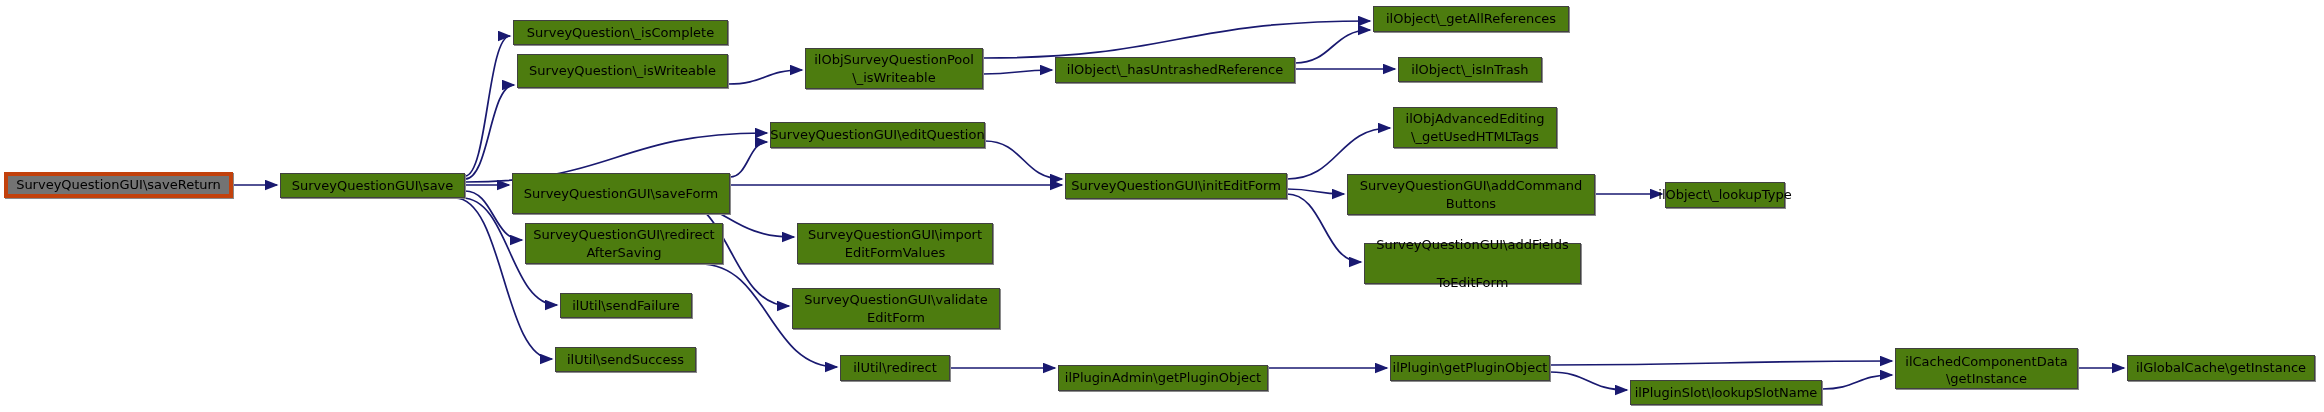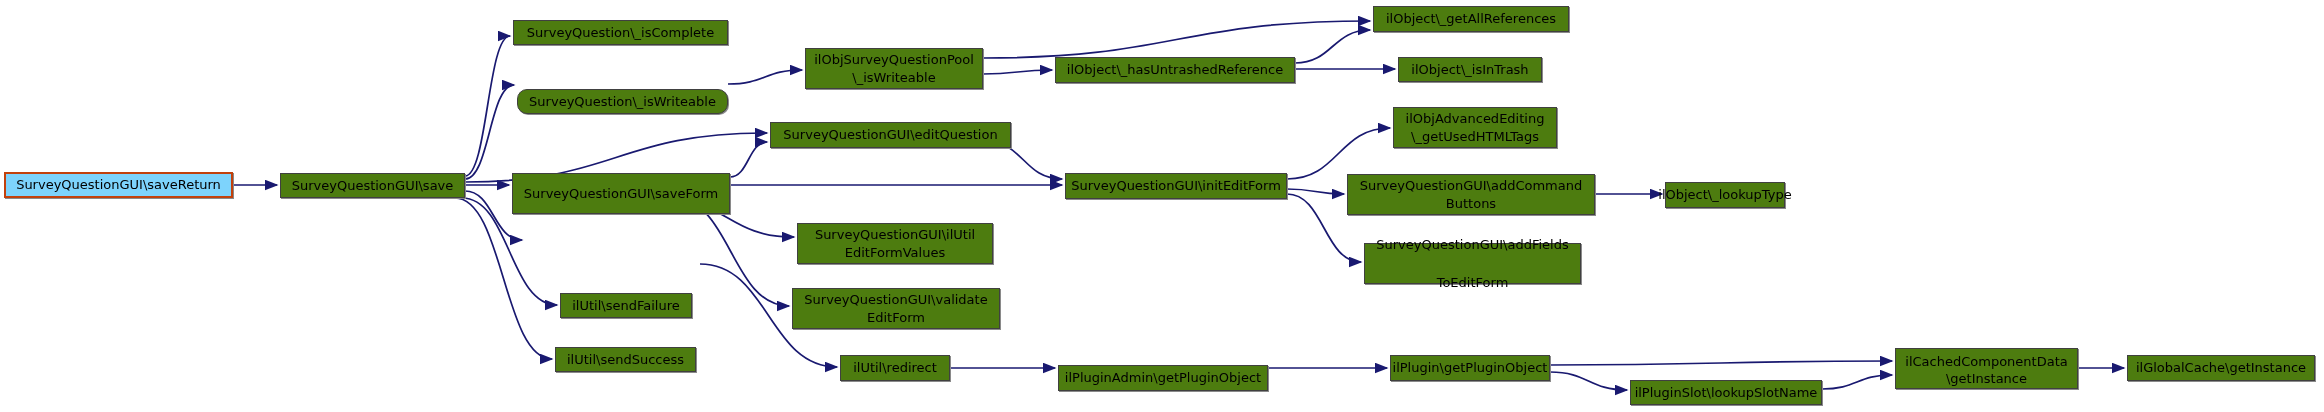--- a/index.html
+++ b/index.html
@@ -7,21 +7,21 @@
   #graph{position:absolute;left:0;top:0;width:2324px;height:412px;}
   #edges{position:absolute;left:0;top:0;}
   .edge{fill:none;stroke:#191970;stroke-width:1.7px;}
   .node{
     position:absolute;box-sizing:border-box;background:#4d7c0f;
     border:1.5px solid #404040;display:flex;flex-direction:column;
     align-items:center;justify-content:center;text-align:center;
     font-size:13px;line-height:1.35;color:#000;white-space:nowrap;
     box-shadow:1px 1px 0 #8a8a8a;
   }
-  .node.current{background:#7dd3fc;border:2px solid #c2410c;}
+  .node.current{background:#737373;border:4px solid #c2410c;}
   .node span{display:block;}
 </style>
 </head>
 <body>
 
 <div id="graph">
   <svg id="edges" width="2324" height="412" viewBox="0 0 2324 412">
     <defs>
       <marker id="arrow" markerUnits="userSpaceOnUse" markerWidth="14" markerHeight="11" refX="12.5" refY="5.5" orient="auto">
         <path d="M0,0 L14,5.5 L0,11 Z" fill="#191970"></path>
@@ -59,50 +59,54 @@
     </svg>
 <div class="node current" style="left: 4px; top: 172px; width: 229px; height: 26px;">
       <span>SurveyQuestionGUI\saveReturn</span>
     </div>
     <div class="node" style="left: 280px; top: 173px; width: 185px; height: 25px;">
       <span>SurveyQuestionGUI\save</span>
     </div>
     <div class="node" style="left: 513px; top: 20px; width: 215px; height: 25px;">
       <span>SurveyQuestion\_isComplete</span>
     </div>
-    <div class="node" style="left: 517px; top: 89px; width: 211px; height: 25px; border-radius: 10px;">
+    <div class="node" style="left: 517px; top: 54px; width: 211px; height: 34px;">
       <span>SurveyQuestion\_isWriteable</span>
     </div>
     <div class="node" style="left: 805px; top: 48px; width: 178px; height: 41px;">
       <span>ilObjSurveyQuestionPool</span>
       <span>\_isWriteable</span>
     </div>
     <div class="node" style="left: 1055px; top: 57px; width: 240px; height: 26px;">
       <span>ilObject\_hasUntrashedReference</span>
     </div>
     <div class="node" style="left: 1373px; top: 6px; width: 196px; height: 26px;">
       <span>ilObject\_getAllReferences</span>
     </div>
     <div class="node" style="left: 1398px; top: 57px; width: 144px; height: 25px;">
       <span>ilObject\_isInTrash</span>
     </div>
-    <div class="node" style="left: 770px; top: 122px; width: 241px; height: 26px;">
+    <div class="node" style="left: 770px; top: 122px; width: 215px; height: 26px;">
       <span>SurveyQuestionGUI\editQuestion</span>
     </div>
     <div class="node" style="left: 512px; top: 173px; width: 218px; height: 41px;">
       <span>SurveyQuestionGUI\saveForm</span>
+    </div>
+    <div class="node" style="left: 525px; top: 223px; width: 198px; height: 41px;">
+      <span>SurveyQuestionGUI\redirect</span>
+      <span>AfterSaving</span>
     </div>
     <div class="node" style="left: 560px; top: 293px; width: 132px; height: 25px;">
       <span>ilUtil\sendFailure</span>
     </div>
     <div class="node" style="left: 555px; top: 347px; width: 141px; height: 25px;">
       <span>ilUtil\sendSuccess</span>
     </div>
     <div class="node" style="left: 797px; top: 223px; width: 196px; height: 41px;">
-      <span>SurveyQuestionGUI\ilUtil</span>
+      <span>SurveyQuestionGUI\import</span>
       <span>EditFormValues</span>
     </div>
     <div class="node" style="left: 792px; top: 288px; width: 208px; height: 41px;">
       <span>SurveyQuestionGUI\validate</span>
       <span>EditForm</span>
     </div>
     <div class="node" style="left: 840px; top: 355px; width: 110px; height: 26px;">
       <span>ilUtil\redirect</span>
     </div>
     <div class="node" style="left: 1065px; top: 173px; width: 222px; height: 26px;">

